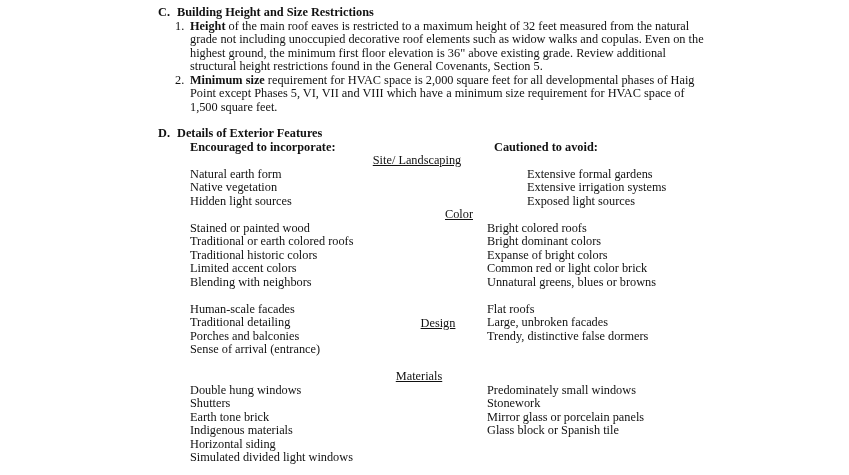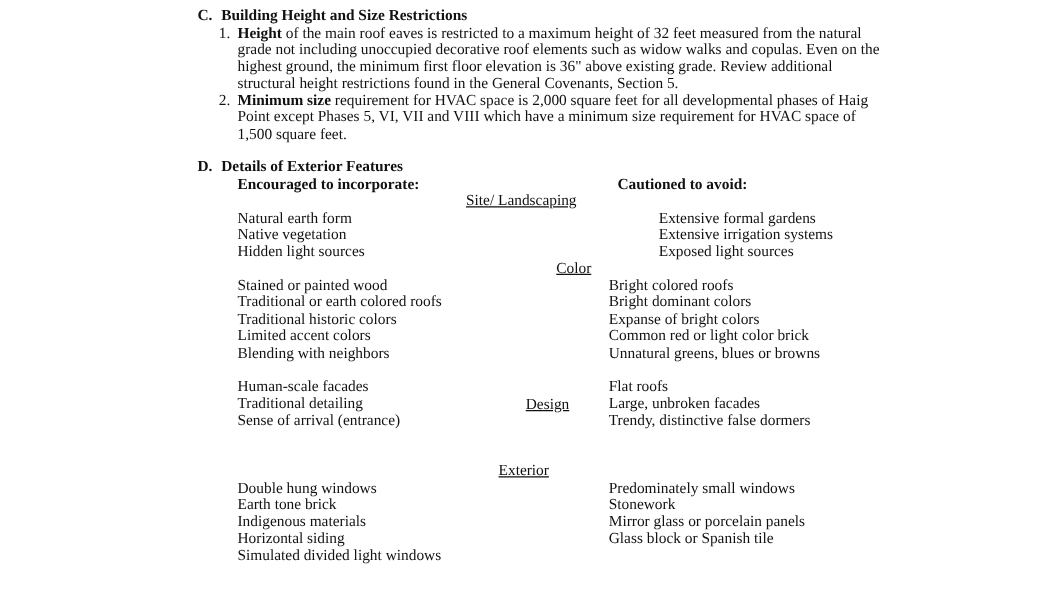--- a/index.html
+++ b/index.html
@@ -73,31 +73,33 @@
     <div>Bright dominant colors</div>
     <div>Expanse of bright colors</div>
     <div>Common red or light color brick</div>
     <div>Unnatural greens, blues or browns</div>
   </div>
 
   <span class="cat" style="left:438px; top:289px;margin-top:28px;">Design</span>
   <div class="col" style="left:190px; top:302.5px;">
     <div>Human-scale facades</div>
     <div>Traditional detailing</div>
+    <div>Porches and balconies</div>
     <div>Sense of arrival (entrance)</div>
   </div>
   <div class="col" style="left:487px; top:302.5px;">
     <div>Flat roofs</div>
     <div>Large, unbroken facades</div>
     <div>Trendy, distinctive false dormers</div>
   </div>
 
-  <span class="cat" style="left:419px; top:370px;">Exterior</span>
+  <span class="cat" style="left:419px; top:370px;">Materials</span>
   <div class="col" style="left:190px; top:383.5px;">
     <div>Double hung windows</div>
+    <div>Shutters</div>
     <div>Earth tone brick</div>
     <div>Indigenous materials</div>
     <div>Horizontal siding</div>
     <div>Simulated divided light windows</div>
   </div>
   <div class="col" style="left:487px; top:383.5px;">
     <div>Predominately small windows</div>
     <div>Stonework</div>
     <div>Mirror glass or porcelain panels</div>
     <div>Glass block or Spanish tile</div>

